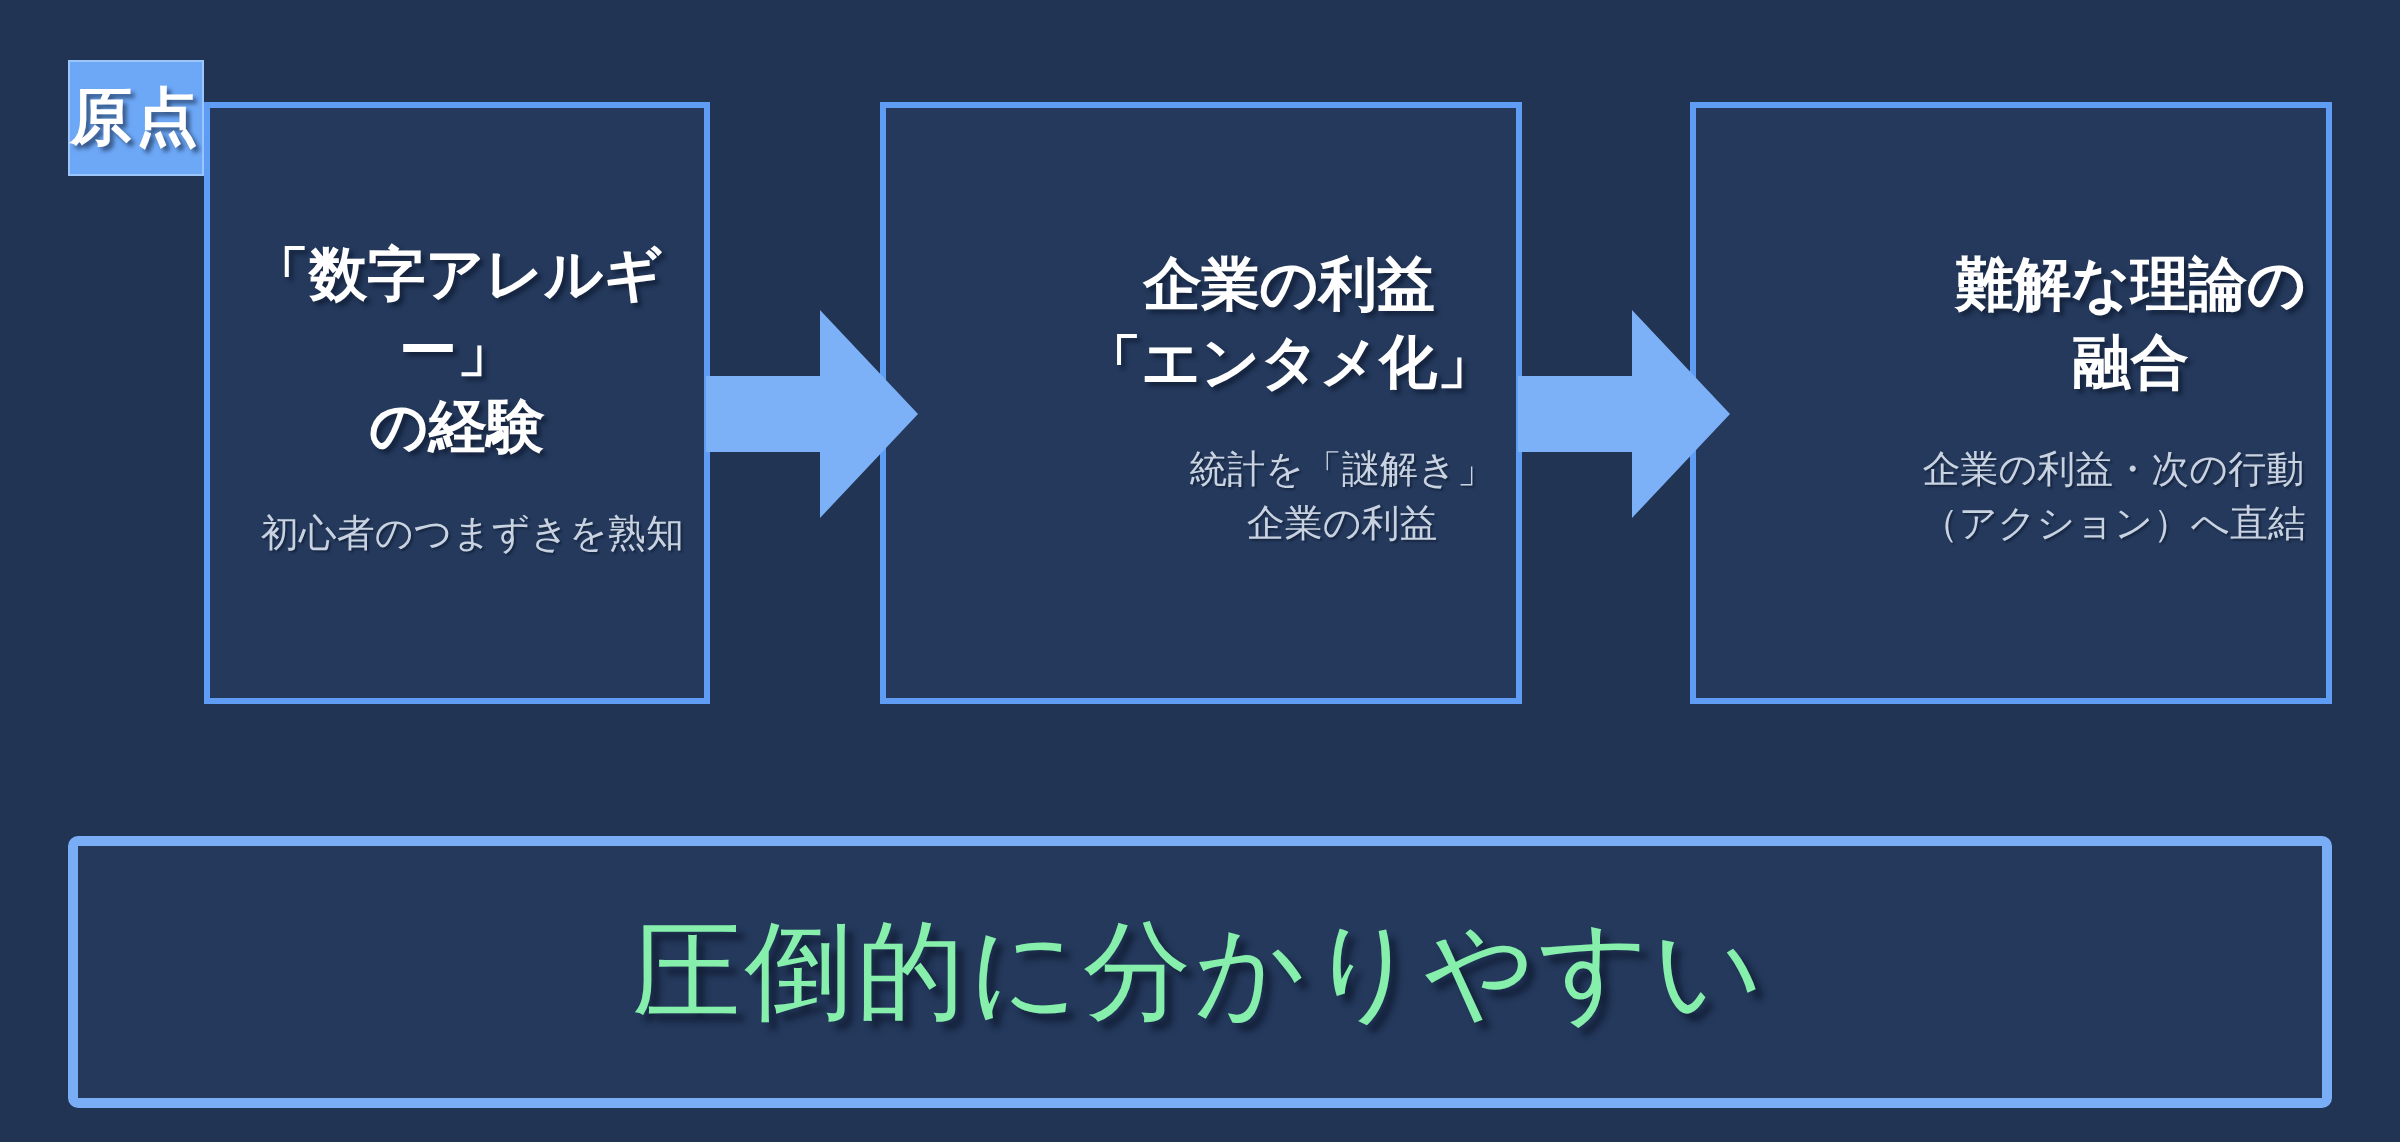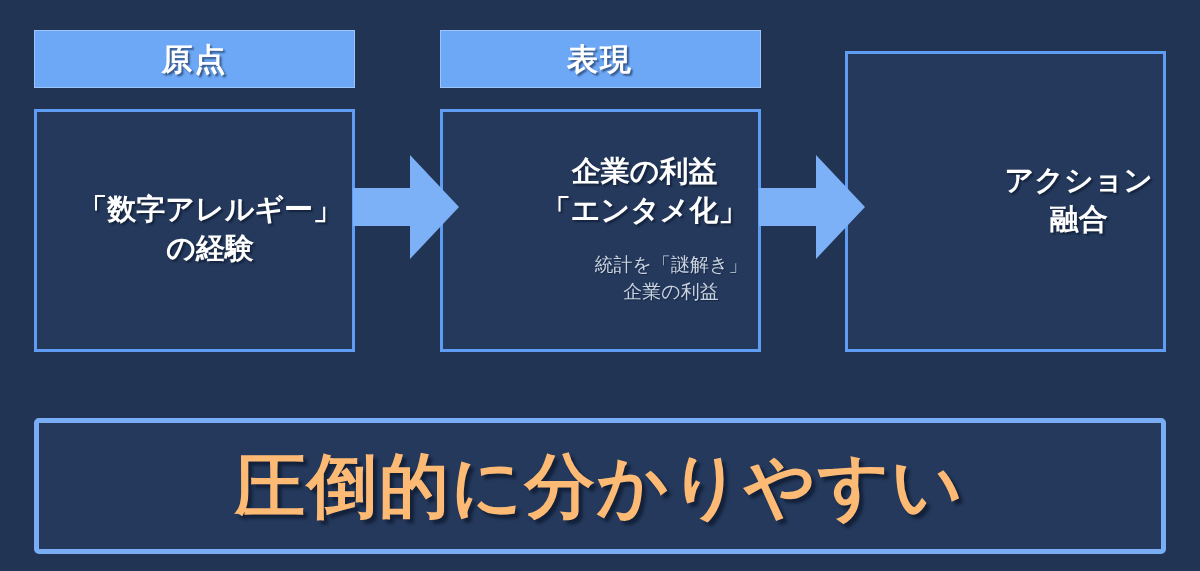--- a/index.html
+++ b/index.html
@@ -30,21 +30,20 @@
     height: 322px;
     display: flex;
     justify-content: space-between;
   }
 
   .stage {
     width: 321px;
     height: 322px;
     position: relative;
     display: flex;
-    flex-direction: column;
   }
 
   .stage-header {
     height: 58px;
     background: #6da8f7;
     border: 1px solid #9cc6fb;
     box-sizing: border-box;
     display: flex;
     align-items: center;
     justify-content: center;
@@ -120,61 +119,61 @@
     box-sizing: border-box;
     border: 5px solid #79aef7;
     border-radius: 5px;
     background: #24395c;
     display: flex;
     align-items: center;
     justify-content: center;
   }
 
   .banner-label {
-    color: #fdba74;
-    font-size: 70px;
-    font-weight: 700;
+    color: #86efac;
+    font-size: 54px;
+    font-weight: 400;
     letter-spacing: 2px;
     line-height: 1;
     text-shadow: 4px 4px 3px rgba(10, 20, 40, 0.65);
   }
 </style>
 </head>
 <body>
 
 <div class="slide">
 
   <div class="stages">
 
     <div class="stage">
       <div class="stage-header">
         <span class="stage-header-label">原点</span>
       </div>
       <div class="stage-body">
         <div class="stage-title">「数字アレルギー」
 の経験</div>
+        <div class="stage-subtitle">初心者のつまずきを熟知</div>
       </div>
     </div>
 
     <div class="stage">
-      <div class="stage-header">
-        <span class="stage-header-label">表現</span>
-      </div>
       <div class="stage-body">
         <div class="stage-title">企業の利益
 「エンタメ化」</div>
         <div class="stage-subtitle">統計を「謎解き」
 企業の利益</div>
       </div>
     </div>
 
     <div class="stage">
       <div class="stage-body">
-        <div class="stage-title">アクション
+        <div class="stage-title">難解な理論の
 融合</div>
+        <div class="stage-subtitle">企業の利益・次の行動
+（アクション）へ直結</div>
       </div>
     </div>
 
   </div>
 
   <div class="arrow arrow-1">
     <svg viewBox="0 0 106 104" preserveAspectRatio="none" aria-hidden="true">
       <polygon points="0,33 57,33 57,0 106,52 57,104 57,71 0,71" fill="#7cb0f7"></polygon>
     </svg>
   </div>

